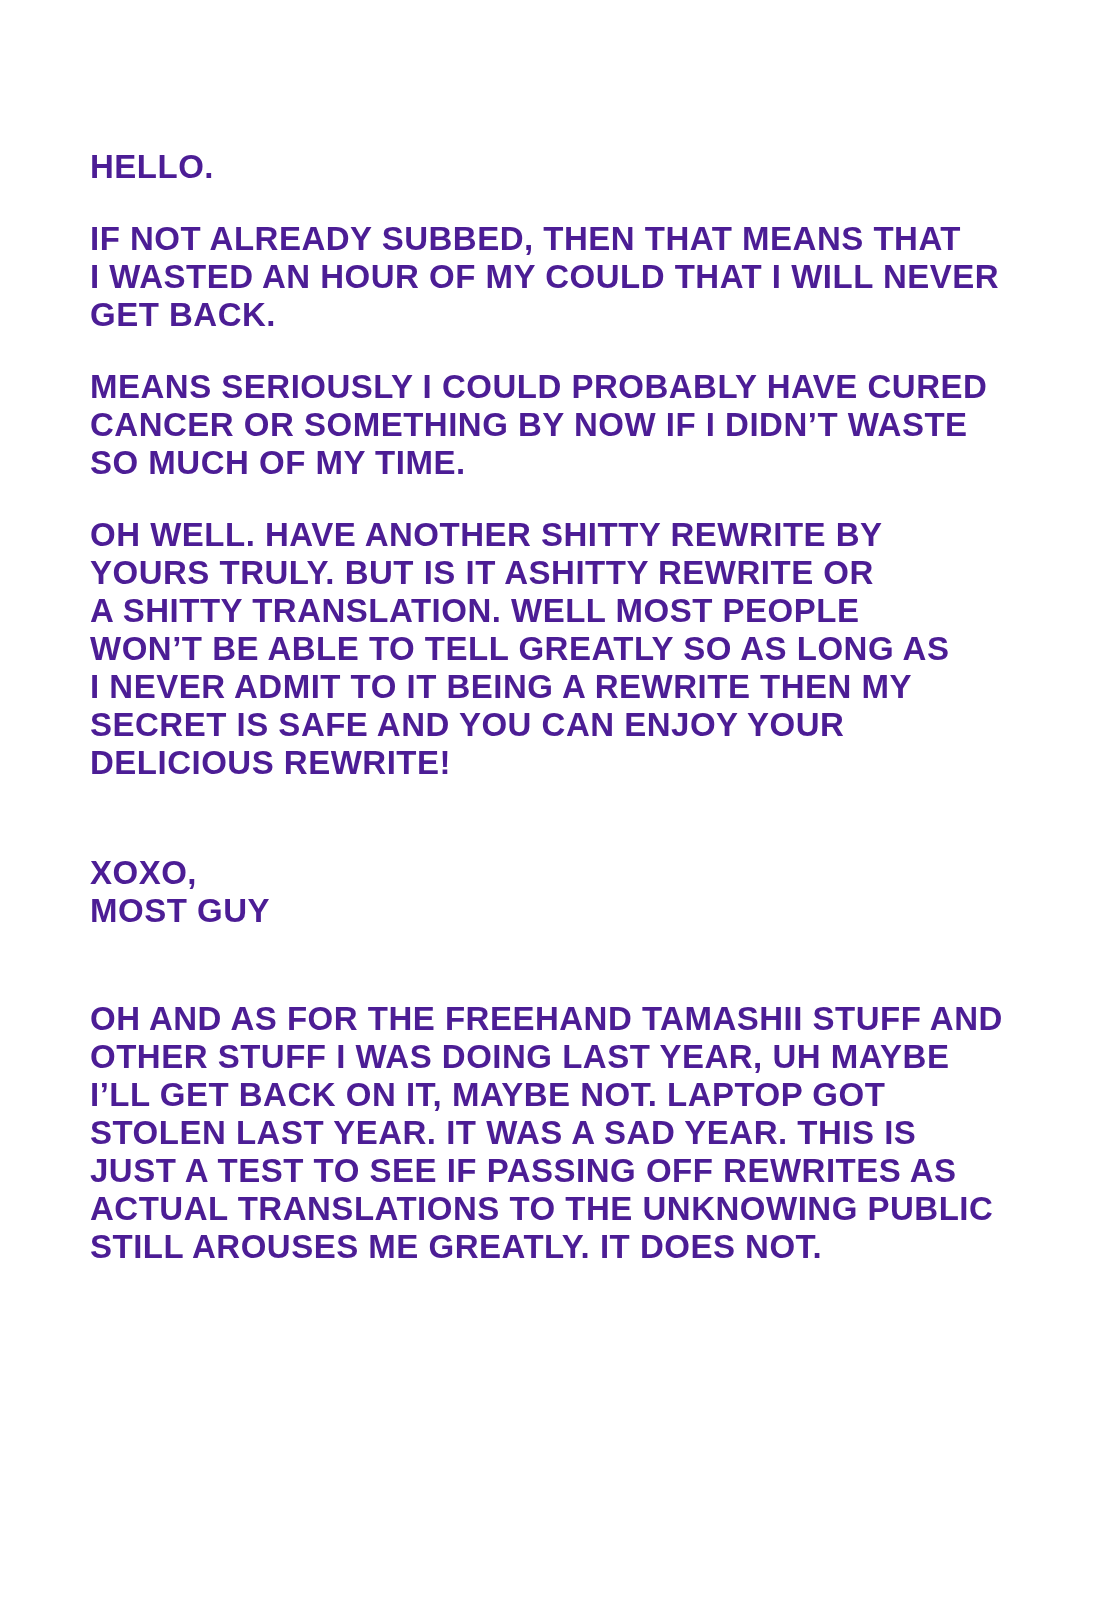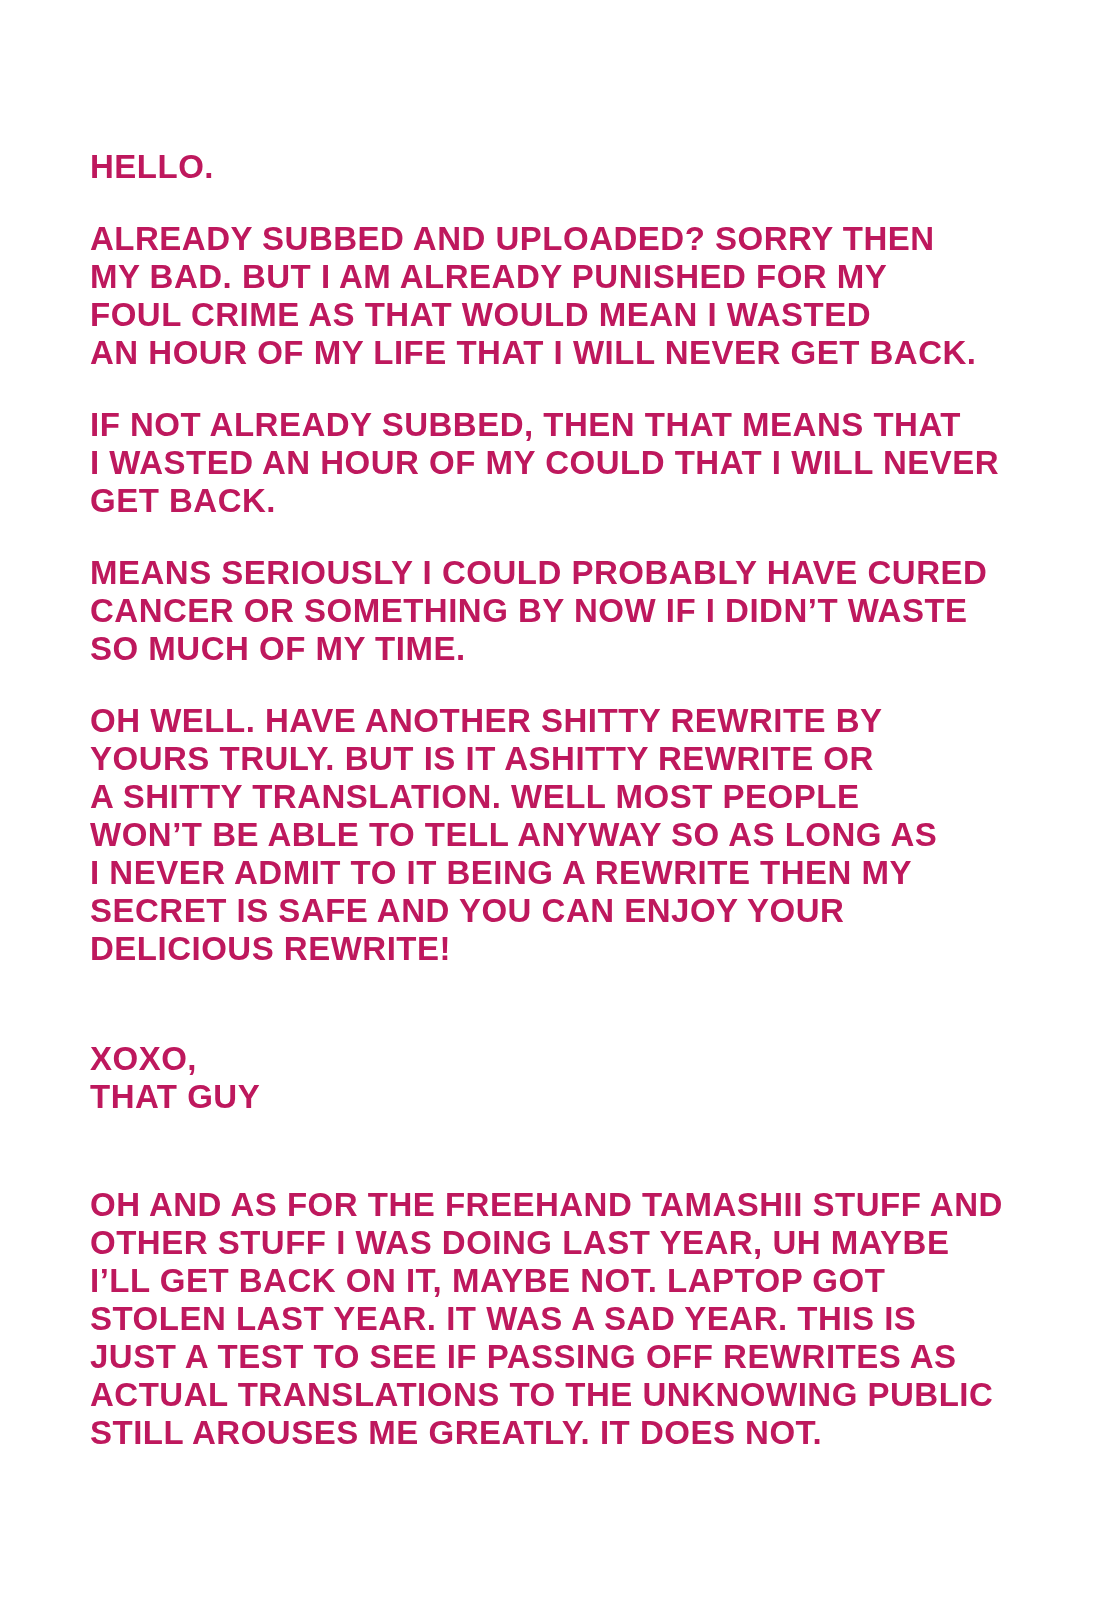--- a/index.html
+++ b/index.html
@@ -10,21 +10,21 @@
     width: 1110px;
     height: 1600px;
     background: #ffffff;
     overflow: hidden;
   }
   .letter-page {
     box-sizing: border-box;
     width: 1073px;
     height: 1600px;
     padding: 148px 50px 16px 90px;
-    color: #be185d;
+    color: #4c1d95;
     font-family: "Liberation Sans", "DejaVu Sans", sans-serif;
     font-weight: bold;
     font-size: 33px;
     line-height: 38px;
     letter-spacing: 0.5px;
   }
   .para {
     margin: 0 0 34px 0;
     white-space: pre;          
   }
@@ -37,43 +37,39 @@
   .para:last-child {
     margin-bottom: 16px;
   }
 </style>
 </head>
 <body>
 
 <div class="letter-page">
   <p class="para">HELLO.</p>
 
-  <p class="para">ALREADY SUBBED AND UPLOADED? SORRY THEN
-MY BAD. BUT I AM ALREADY PUNISHED FOR MY
-FOUL CRIME AS THAT WOULD MEAN I WASTED
-AN HOUR OF MY LIFE THAT I WILL NEVER GET BACK.</p>
 
   <p class="para">IF NOT ALREADY SUBBED, THEN THAT MEANS THAT
 I WASTED AN HOUR OF MY COULD THAT I WILL NEVER
 GET BACK.</p>
 
   <p class="para">MEANS SERIOUSLY I COULD PROBABLY HAVE CURED
 CANCER OR SOMETHING BY NOW IF I DIDN’T WASTE
 SO MUCH OF MY TIME.</p>
 
   <p class="para gap-large">OH WELL. HAVE ANOTHER SHITTY REWRITE BY
 YOURS TRULY. BUT IS IT ASHITTY REWRITE OR
 A SHITTY TRANSLATION. WELL MOST PEOPLE
-WON’T BE ABLE TO TELL ANYWAY SO AS LONG AS
+WON’T BE ABLE TO TELL GREATLY SO AS LONG AS
 I NEVER ADMIT TO IT BEING A REWRITE THEN MY
 SECRET IS SAFE AND YOU CAN ENJOY YOUR
 DELICIOUS REWRITE!</p>
 
   <p class="para gap-large-2">XOXO,
-THAT GUY</p>
+MOST GUY</p>
 
   <p class="para">OH AND AS FOR THE FREEHAND TAMASHII STUFF AND
 OTHER STUFF I WAS DOING LAST YEAR, UH MAYBE
 I’LL GET BACK ON IT, MAYBE NOT. LAPTOP GOT
 STOLEN LAST YEAR. IT WAS A SAD YEAR. THIS IS
 JUST A TEST TO SEE IF PASSING OFF REWRITES AS
 ACTUAL TRANSLATIONS TO THE UNKNOWING PUBLIC
 STILL AROUSES ME GREATLY. IT DOES NOT.</p>
 </div>
 

